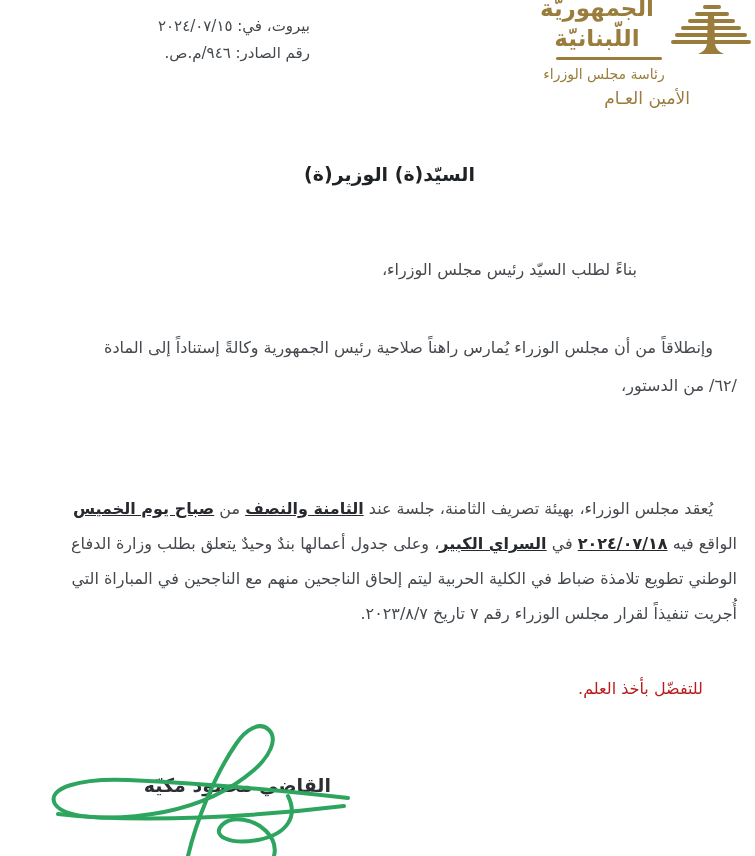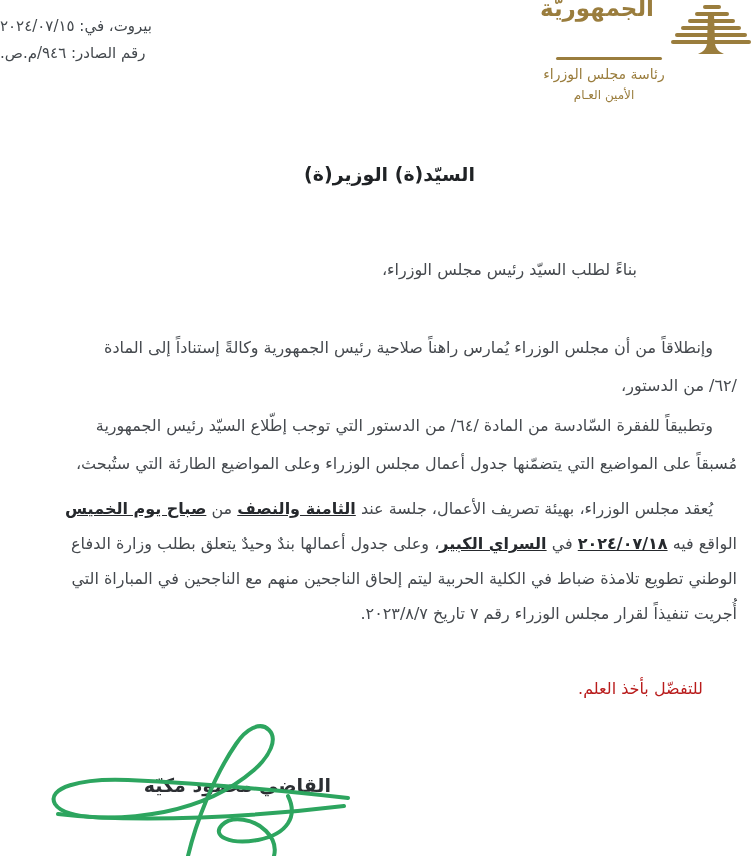--- a/index.html
+++ b/index.html
@@ -7,34 +7,34 @@
     position:relative;
     width:755px;height:856px;
     background:#ffffff;
     overflow:hidden;
     font-family:"DejaVu Sans",sans-serif;
     color:#45494e;
   }
   
   .ref-block{
     position:absolute;top:13px;left:0;width:310px;
-    direction:rtl;text-align:left;
+    direction:rtl;text-align:right;
     font-size:15px;line-height:27px;color:#43484d;
   }
   .ref-block .num{letter-spacing:.5px;}
   
   .emblem{position:absolute;left:528px;top:0;width:228px;height:112px;}
   .calli{
     position:absolute;left:0;top:-7px;width:138px;
     text-align:center;font-weight:bold;font-size:23px;line-height:30px;
   }
   .cedar{position:absolute;left:140px;top:2px;}
   .emblem-divider{position:absolute;left:28px;top:57px;width:106px;height:3px;border-radius:2px;}
   .emblem-office{position:absolute;left:-10px;top:66px;width:172px;text-align:center;font-size:14px;direction:rtl;}
-  .emblem-secretary{position:absolute;left:-10px;top:88px;width:172px;text-align:center;font-size:12px;direction:rtl;}
+  .emblem-secretary{position:absolute;left:-10px;top:88px;width:172px;font-size:17px;direction:rtl;}
   
   .salutation{
     position:absolute;right:280px;top:163px;
     direction:rtl;font-size:19px;font-weight:bold;color:#1f2225;white-space:nowrap;
   }
   .para{
     position:absolute;left:38px;right:18px;
     direction:rtl;text-align:right;white-space:pre-line;
     font-size:16px;line-height:38px;text-indent:24px;color:#45494e;
   }
@@ -57,20 +57,21 @@
 <div class="page">
 
   <div class="ref-block">
     <div><span>بيروت، في:</span> <span class="num">٢٠٢٤/٠٧/١٥</span></div>
     <div><span>رقم الصادر:</span> <span class="num">٩٤٦/م.ص.</span></div>
   </div>
 
   <div class="emblem">
     <div class="calli" style="color: rgb(154, 125, 61);">
       <div>الجمهوريّة</div>
+      <div>اللّبنانيّة</div>
     </div>
     <svg class="cedar" width="86" height="56" viewBox="0 0 86 56">
       <g stroke="#9a7d3d" stroke-width="4" stroke-linecap="round">
         <line x1="37" y1="5" x2="51" y2="5"></line>
         <line x1="29" y1="12" x2="59" y2="12"></line>
         <line x1="22" y1="19" x2="65" y2="19"></line>
         <line x1="15" y1="26" x2="71" y2="26"></line>
         <line x1="9" y1="33" x2="77" y2="33"></line>
         <line x1="5" y1="40" x2="81" y2="40"></line>
       </g>
@@ -79,23 +80,21 @@
     <div class="emblem-divider" style="background: rgb(154, 125, 61);"></div>
     <div class="emblem-office" style="color: rgb(154, 125, 61);">رئاسة مجلس الوزراء</div>
     <div class="emblem-secretary" style="color: rgb(154, 125, 61);">الأمين العـام</div>
   </div>
 
   <div class="salutation">السيّد(ة) الوزير(ة)</div>
 
   <div class="p1">بناءً لطلب السيّد رئيس مجلس الوزراء،</div>
   <div class="para p2">وإنطلاقاً من أن مجلس الوزراء يُمارس راهناً صلاحية رئيس الجمهورية وكالةً إستناداً إلى المادة
 /٦٢/ من الدستور،</div>
-  <div class="para p3">وتطبيقاً للفقرة السّادسة من المادة /٦٤/ من الدستور التي توجب إطّلاع السيّد رئيس الجمهورية
-مُسبقاً على المواضيع التي يتضمّنها جدول أعمال مجلس الوزراء وعلى المواضيع الطارئة التي ستُبحث،</div>
-  <div class="para p4"><span>يُعقد مجلس الوزراء، بهيئة تصريف الأعمال، جلسة عند </span><span class="b">الثامنة والنصف</span><span> من </span><span class="b">صباح يوم الخميس</span><span>
+  <div class="para p4"><span>يُعقد مجلس الوزراء، بهيئة تصريف الثامنة، جلسة عند </span><span class="b">الثامنة والنصف</span><span> من </span><span class="b">صباح يوم الخميس</span><span>
 الواقع فيه </span><span class="b">٢٠٢٤/٠٧/١٨</span><span> في </span><span class="b">السراي الكبير</span><span>، وعلى جدول أعمالها بندٌ وحيدٌ يتعلق بطلب وزارة الدفاع
 الوطني تطويع تلامذة ضباط في الكلية الحربية ليتم إلحاق الناجحين منهم مع الناجحين في المباراة التي
 أُجريت تنفيذاً لقرار مجلس الوزراء رقم ٧ تاريخ ٢٠٢٣/٨/٧.</span></div>
 
   <div class="closing">للتفضّل بأخذ العلم.</div>
 
   <div class="signer">القاضي محمود مكيّه</div>
   <svg class="sig-svg" width="334" height="132" viewBox="0 0 334 132">
     <g fill="none" stroke="#2da55f" stroke-width="4" stroke-linecap="round" stroke-linejoin="round">
       <path d="M152,132 C160,98 178,52 200,20 C210,5 224,-3 233,6 C242,15 234,32 218,46 C196,65 168,80 128,88 C86,96 30,97 19,80 C10,64 44,54 92,56 C160,59 240,66 312,74"></path>

